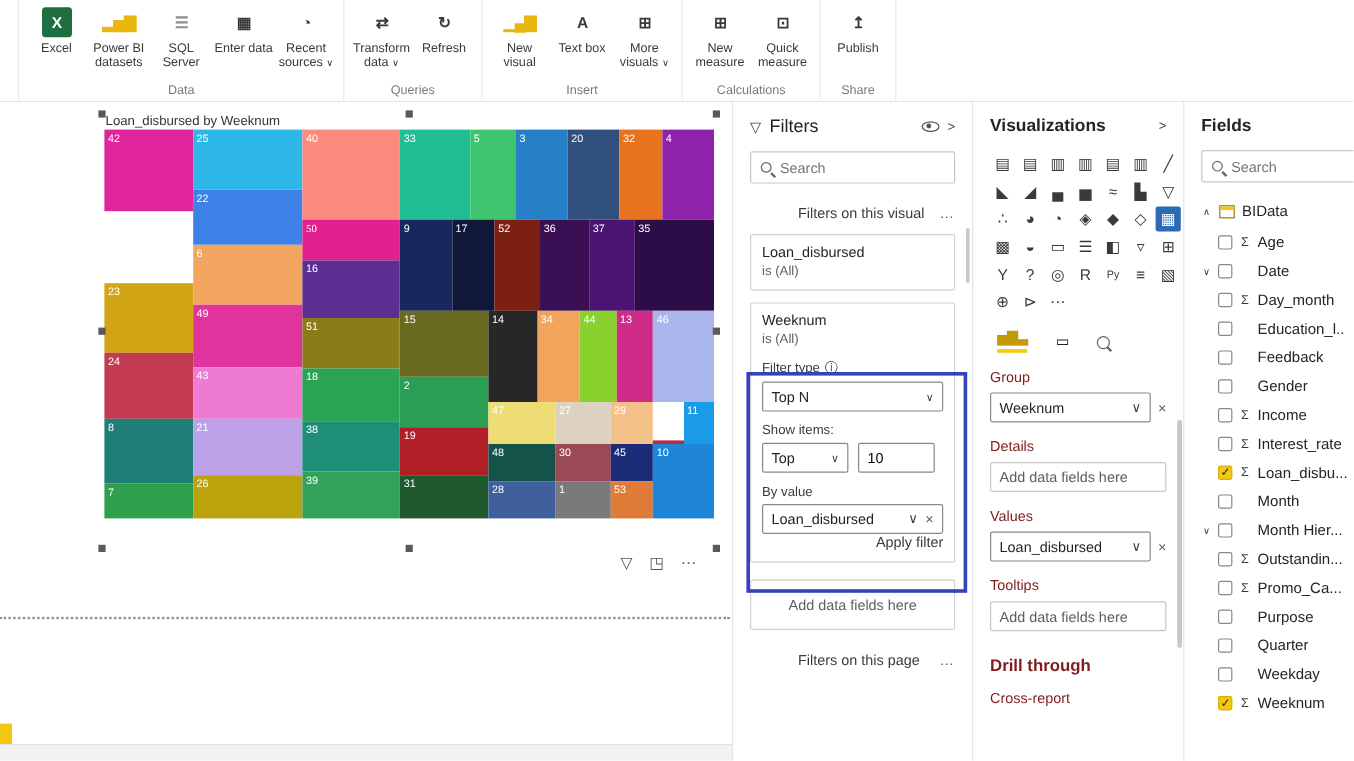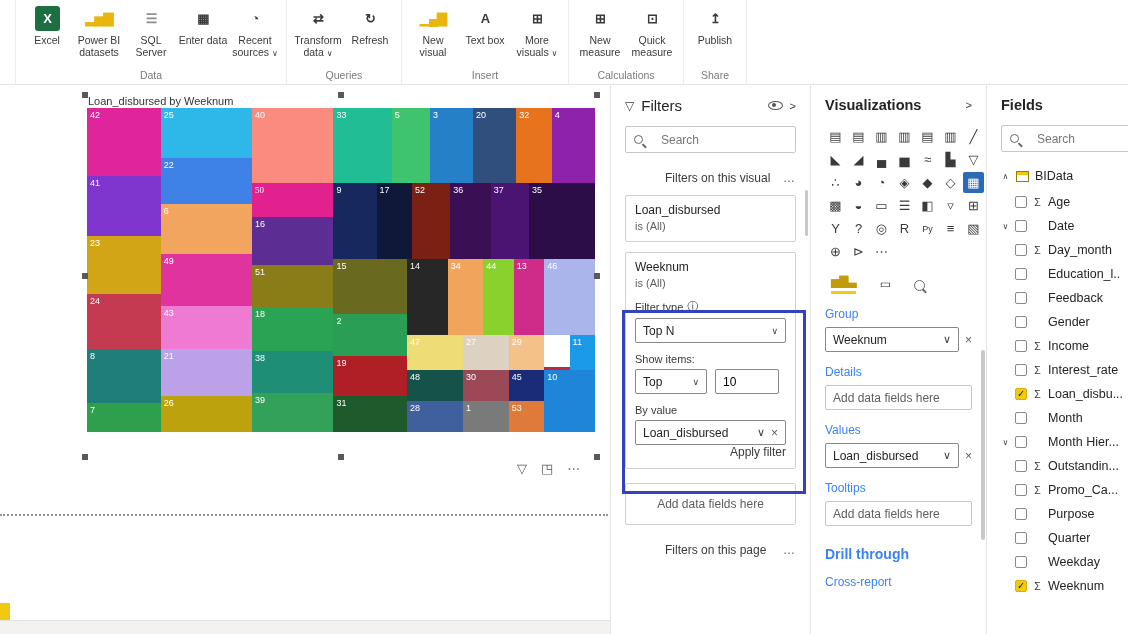--- a/index.html
+++ b/index.html
@@ -31,21 +31,21 @@
   .page-tab-sliver { position:absolute; left:0; top:518px; width:10px; height:17px; background:#F2C811; }
   .bottom-strip { position:absolute; left:0; top:535px; width:610px; height:14px; background:#F3F2F1; border-top:1px solid #E1E1E1; }
 
   
   .panel { position:absolute; top:85px; height:549px; background:#fff; border-left:1px solid #E4E4E4; padding:12px 14px; }
   .panel-header { display:flex; align-items:center; gap:7px; font-size:14.5px; font-weight:bold; color:#252423; }
   .spacer { flex:1; }
   .chev-btn { font-size:11px; font-weight:normal; color:#3B3A39; cursor:pointer; }
   .mag { width:9px; height:9px; border:1.5px solid #666; border-radius:50%; position:relative; flex:none; }
   .mag::after { content:""; position:absolute; width:5px; height:1.5px; background:#666; transform:rotate(45deg); left:7px; top:9px; }
-  .searchbox { margin-top:12px; height:27px; border:1px solid #C8C6C4; border-radius:2px; display:flex; align-items:center; gap:18px; padding:0 8px; }
+  .searchbox { margin-top:12px; height:27px; border:1px solid #C8C6C4; border-radius:2px; display:flex; align-items:center; gap:7px; padding:0 8px; }
   .searchbox input { border:none; outline:none; width:100%; font-size:12px; font-family:inherit; color:#3B3A39; background:transparent; }
   .searchbox input::placeholder { color:#767676; }
   .eye { width:15px; height:9px; border:1.5px solid #555; border-radius:50%; position:relative; cursor:pointer; }
   .eye::after { content:""; position:absolute; width:4px; height:4px; background:#555; border-radius:50%; left:3.8px; top:1px; }
   .scrollbar { position:absolute; background:#C8C8C8; border-radius:2px; cursor:pointer; }
 
   
   .filters-panel { left:610px; width:200px; }
   .funnel { font-size:12px; font-weight:normal; color:#3B3A39; }
   .section-row { display:flex; justify-content:space-between; align-items:center; margin-top:18px; font-size:12px; color:#3B3A39;margin-left:40px; }
@@ -68,21 +68,21 @@
 
   
   .viz-panel { left:810px; width:176px; }
   .viz-grid { margin-top:13px; display:grid; grid-template-columns:repeat(7,21px); gap:2px; }
   .viz-icon { width:21px; height:21px; display:flex; align-items:center; justify-content:center; font-size:13px; color:#3B3A39; border-radius:2px; cursor:pointer; }
   .viz-icon.selected { background:#2B6BB5; color:#fff; }
   .pane-tabs { display:flex; gap:24px; margin-top:12px; align-items:flex-end; padding-left:6px; }
   .pane-tab { display:flex; flex-direction:column; align-items:center; gap:3px; cursor:pointer; padding-bottom:3px; }
   .pane-tab.active { border-bottom:3px solid #F2C811; }
   .pane-tab .glyph { font-size:12px; color:#252423; letter-spacing:-1px; }
-  .well-label { font-size:12px; color:#3b82f6; margin-top:13px; }
+  .well-label { font-size:12px; color:#7f1d1d; margin-top:13px; }
   .well-label.bold { font-size:14px; font-weight:bold; margin-top:20px; }
   .well { margin-top:6px; display:flex; align-items:center; gap:6px; }
   .well-box { flex:1; height:25px; border:1px solid #8A8886; border-radius:2px; display:flex; align-items:center; justify-content:space-between; padding:0 7px; font-size:12px; background:#fff; cursor:pointer; }
   .well-box.empty { border-color:#C8C6C4; color:#605E5C; justify-content:flex-start; cursor:default; }
 
   
   .fields-panel { left:986px; width:156px; padding-right:10px; }
   .table-row { display:flex; align-items:center; gap:6px; margin-top:17px; font-size:12.5px; color:#252423; cursor:pointer; }
   .tbl-icon { width:13px; height:11px; border:1px solid #9C7A0A; position:relative; flex:none; }
   .tbl-icon::before { content:""; position:absolute; left:0; right:0; top:0; height:3px; background:#F2C811; }
@@ -199,23 +199,20 @@
 
 <div class="canvas">
   <div class="visual">
     <div class="visual-title">Loan_disbursed by Weeknum</div>
     <div class="treemap">
 
         <div class="tile" style="left: 0%; top: 0%; width: 14.5%; height: 21%; background: rgb(224, 36, 156);">
           <span>42</span>
         </div>
 
-        <div class="tile" style="left: 0%; top: 21%; width: 14.5%; height: 18.5%; background: rgb(127, 54, 206);">
-          <span>41</span>
-        </div>
 
         <div class="tile" style="left: 0%; top: 39.5%; width: 14.5%; height: 18%; background: rgb(210, 165, 23);">
           <span>23</span>
         </div>
 
         <div class="tile" style="left: 0%; top: 57.5%; width: 14.5%; height: 17%; background: rgb(196, 59, 81);">
           <span>24</span>
         </div>
 
         <div class="tile" style="left: 0%; top: 74.5%; width: 14.5%; height: 16.5%; background: rgb(31, 126, 120);">

